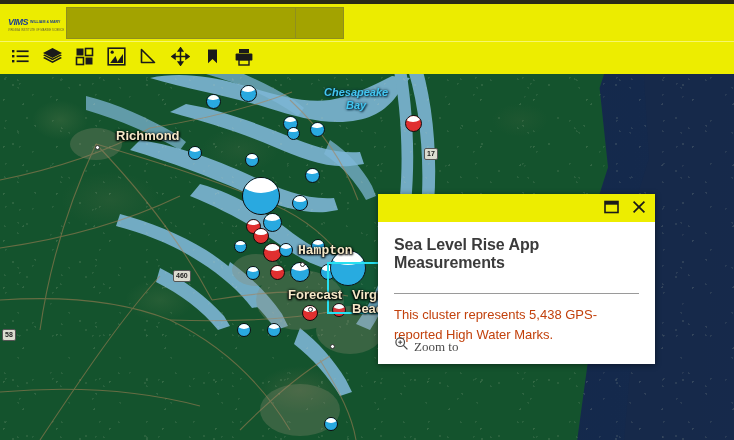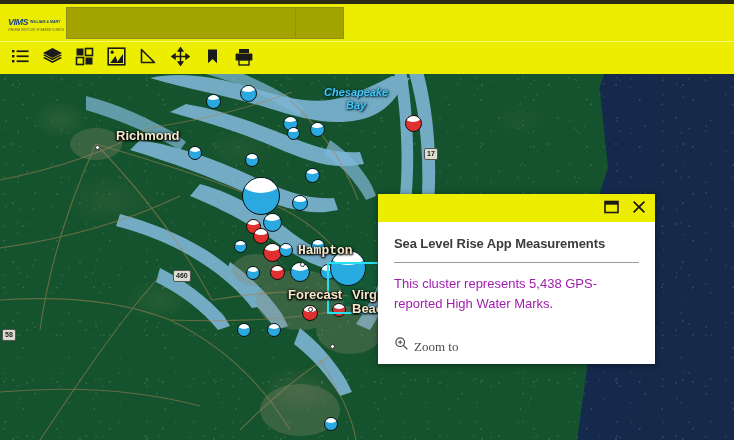--- a/index.html
+++ b/index.html
@@ -182,26 +182,26 @@
     height:28px; background:#eded00;
     display:flex; align-items:center; justify-content:flex-end;
     padding-right:7px; gap:10px;
   }
   .pop-icon-btn {
     width:18px; height:18px; border:0; background:transparent; cursor:pointer;
     display:flex; align-items:center; justify-content:center; padding:0;
   }
   #popup-body { padding:14px 16px 0 16px; }
   #popup-heading {
-    font-size:13px; font-weight:700; color:#3b3b3b;
-    padding-bottom:11px; border-bottom:1px solid #9a9a9a;
+    font-size:16px; font-weight:700; color:#3b3b3b;
+    padding-bottom:21px; border-bottom:1px solid #9a9a9a;
     letter-spacing:-0.1px;
   }
   #popup-text {
-    margin-top:11px; font-size:13px; color:#a21caf; line-height:1.55;
+    margin-top:11px; font-size:13px; color:#c2410c; line-height:1.55;
   }
   #popup-actions {
     position:absolute; left:0; bottom:0; width:100%; height:38px;
     display:flex; align-items:center; padding-left:16px; gap:22px;
   }
   .pop-link {
     display:flex; align-items:flex-end; gap:5px; cursor:pointer;
     font-family:"Liberation Serif", serif; font-size:13px; color:#4a4a4a;
   }
 </style>

